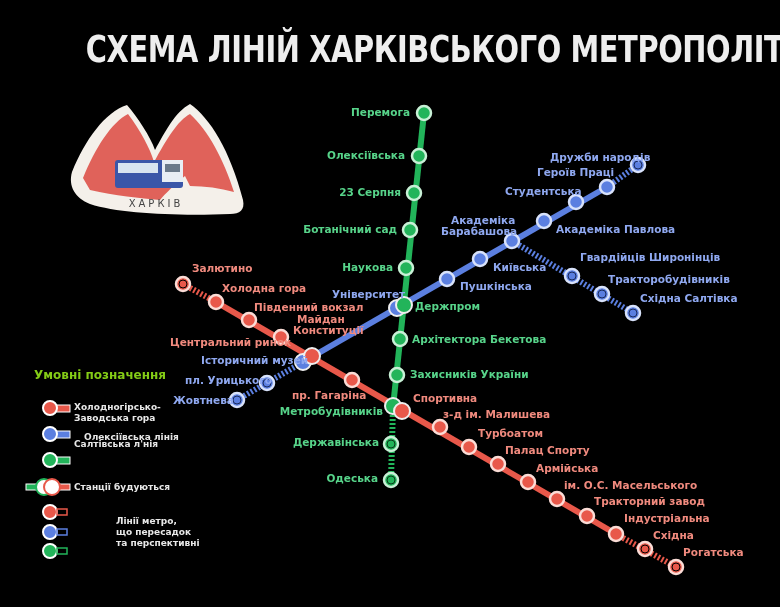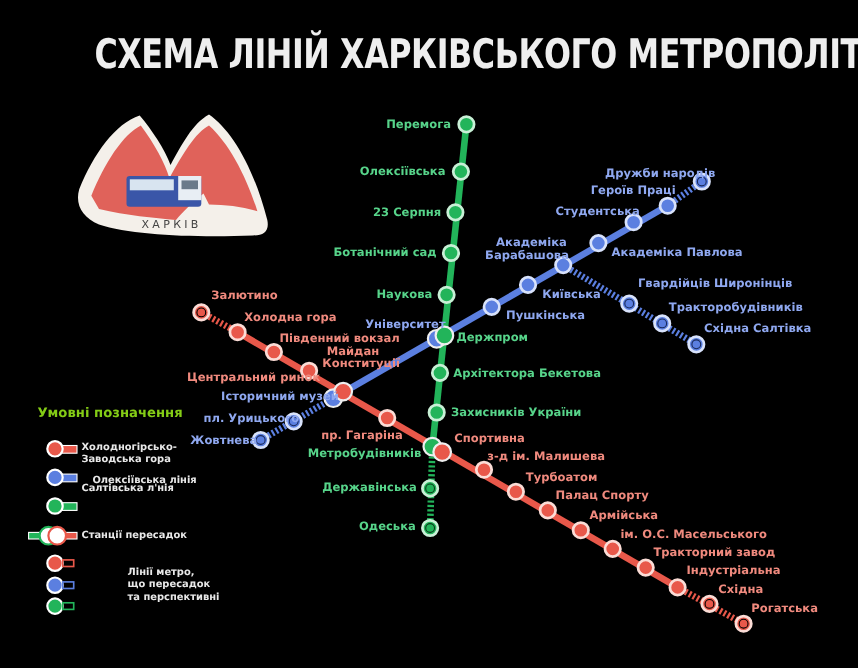--- a/index.html
+++ b/index.html
@@ -198,18 +198,18 @@
   </g>
 </svg>
 
 <div class="legend-title">Умовні позначення</div>
 <div class="legend-item" style="left:74px;top:402px;">
   <div>Холодногірсько-</div>
   <div>Заводська гора</div>
 </div>
 <div class="legend-item" style="left:74px;top:429px;margin-top:10px;">Салтівська л'нія</div>
 <div class="legend-item" style="left:74px;top:432px;margin-left:10px;">Олексіївська лінія</div>
-<div class="legend-item" style="left:74px;top:482px;">Станції пересадок</div>
+<div class="legend-item" style="left:74px;top:482px;">Станції будуються</div>
 <div class="legend-item" style="left:74px;top:516px;margin-left:42px;">
   <div>Лінії метро,</div>
   <div>що пересадок</div>
   <div>та перспективні</div>
 </div>
 
 </body></html>

